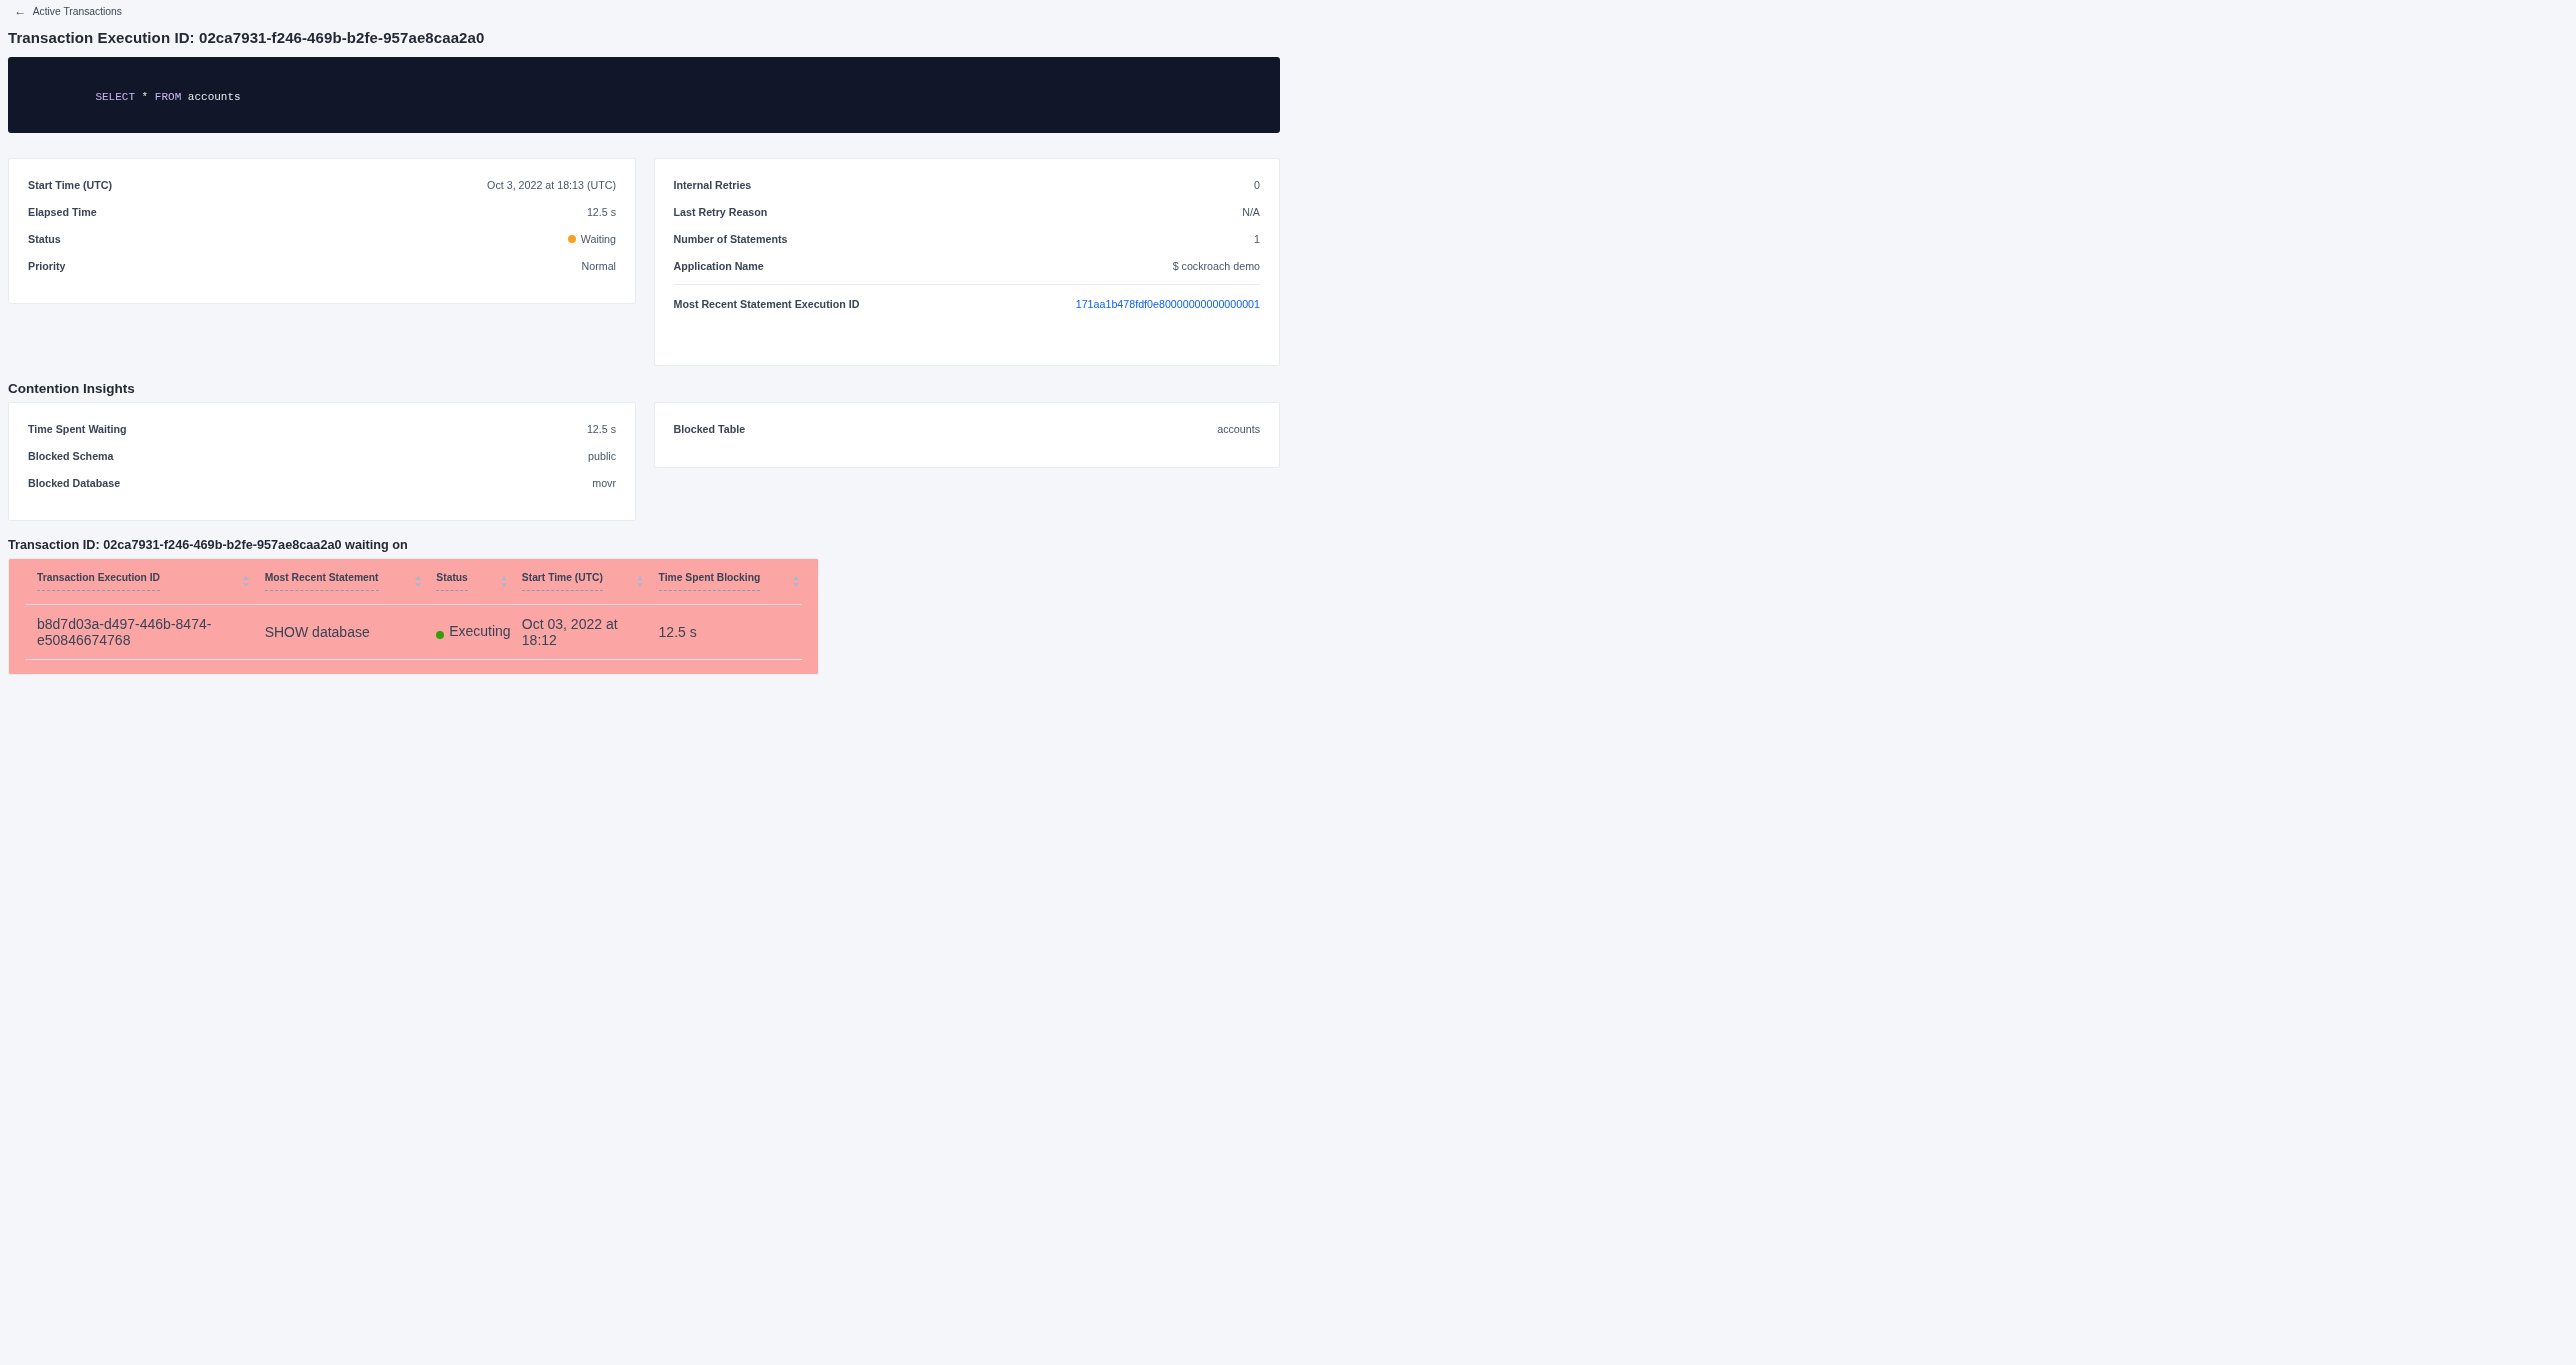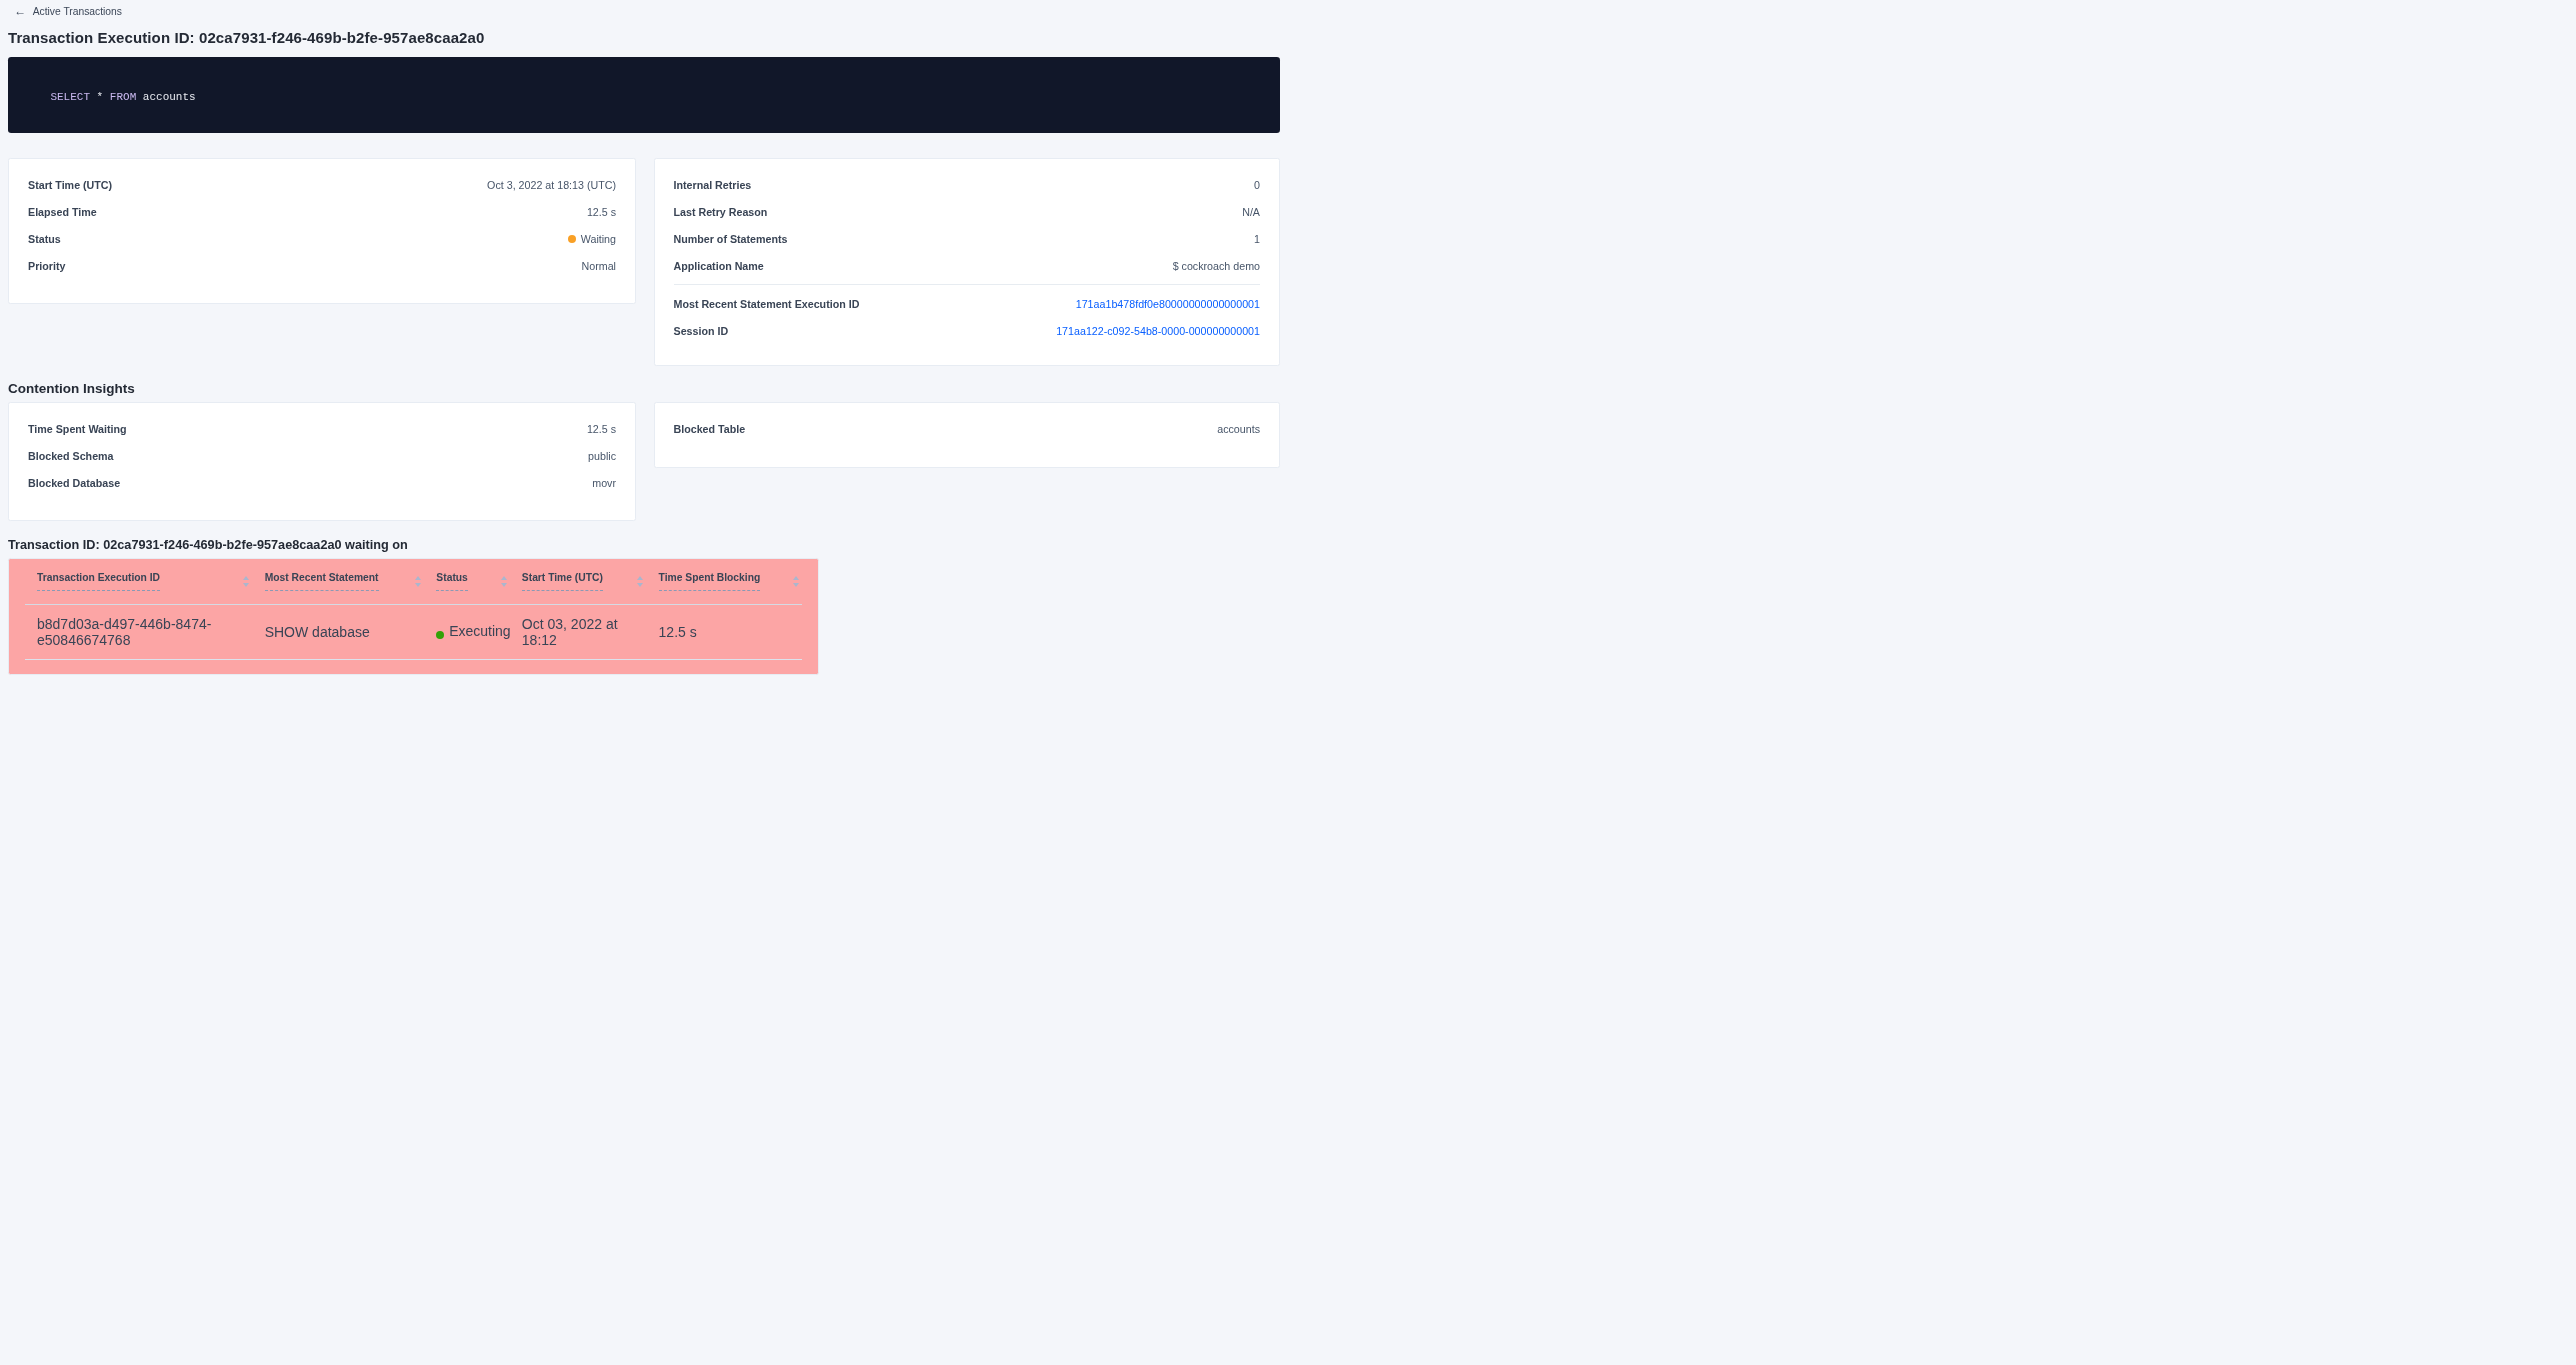--- a/index.html
+++ b/index.html
@@ -115,21 +115,21 @@
   <div class="topbar">
     <a class="back-link">
       <span class="arrow">←</span>
       <span>Active Transactions</span>
     </a>
   </div>
 
   <h1 class="page-title">Transaction Execution ID: 02ca7931-f246-469b-b2fe-957ae8caa2a0</h1>
 
   <div class="code-box" style="background: rgb(17, 23, 41);">
-    <span style="color: rgb(201, 184, 239);">SELECT</span><span style="color: rgb(232, 234, 240);"> * </span><span style="color: rgb(201, 184, 239);">FROM</span><span style="color: rgb(232, 234, 240);"> accounts</span>
+    <span style="color: rgb(201, 184, 239); margin-left: 45px;">SELECT</span><span style="color: rgb(232, 234, 240);"> * </span><span style="color: rgb(201, 184, 239);">FROM</span><span style="color: rgb(232, 234, 240);"> accounts</span>
   </div>
 
   <div class="cards-row row-1">
 
     <div class="card card-left h-183">
       <div class="kv-row">
         <span class="kv-label">Start Time (UTC)</span>
         <span class="kv-value">Oct 3, 2022 at 18:13 (UTC)</span>
       </div>
       <div class="kv-row">
@@ -163,24 +163,20 @@
         <span class="kv-value">1</span>
       </div>
       <div class="kv-row">
         <span class="kv-label">Application Name</span>
         <span class="kv-value">$ cockroach demo</span>
       </div>
       <hr class="card-divider">
       <div class="kv-row">
         <span class="kv-label">Most Recent Statement Execution ID</span>
         <span class="kv-value link" style="color: rgb(10, 96, 255);">171aa1b478fdf0e80000000000000001</span>
-      </div>
-      <div class="kv-row">
-        <span class="kv-label">Session ID</span>
-        <span class="kv-value link" style="color: rgb(10, 96, 255);">171aa122-c092-54b8-0000-000000000001</span>
       </div>
     </div>
   </div>
 
   <h2 class="section-heading">Contention Insights</h2>
 
   <div class="cards-row row-2">
     <div class="card card-left h-150">
       <div class="kv-row">
         <span class="kv-label">Time Spent Waiting</span>

